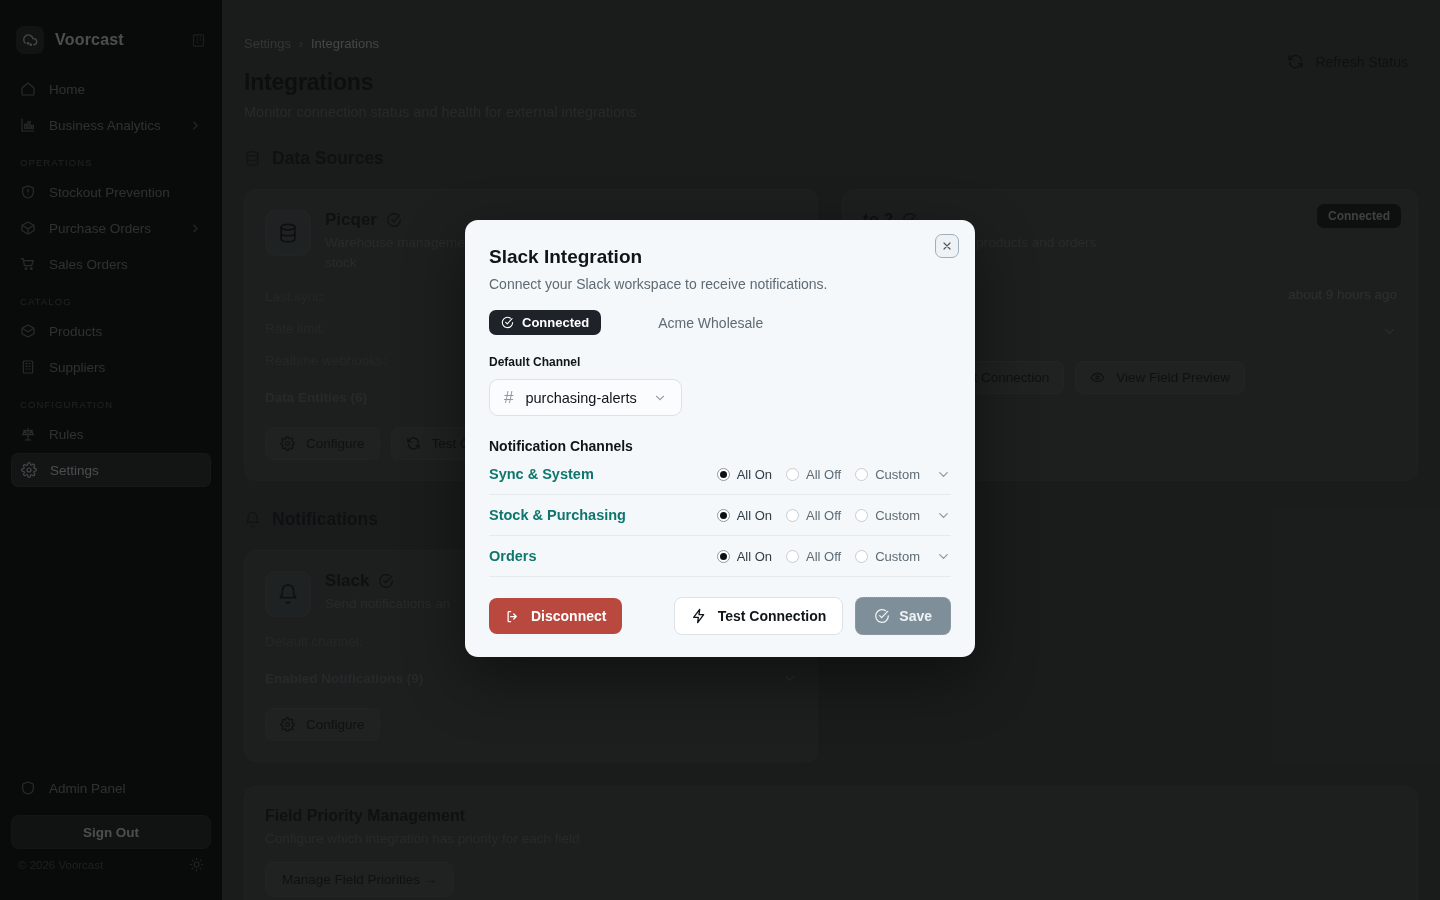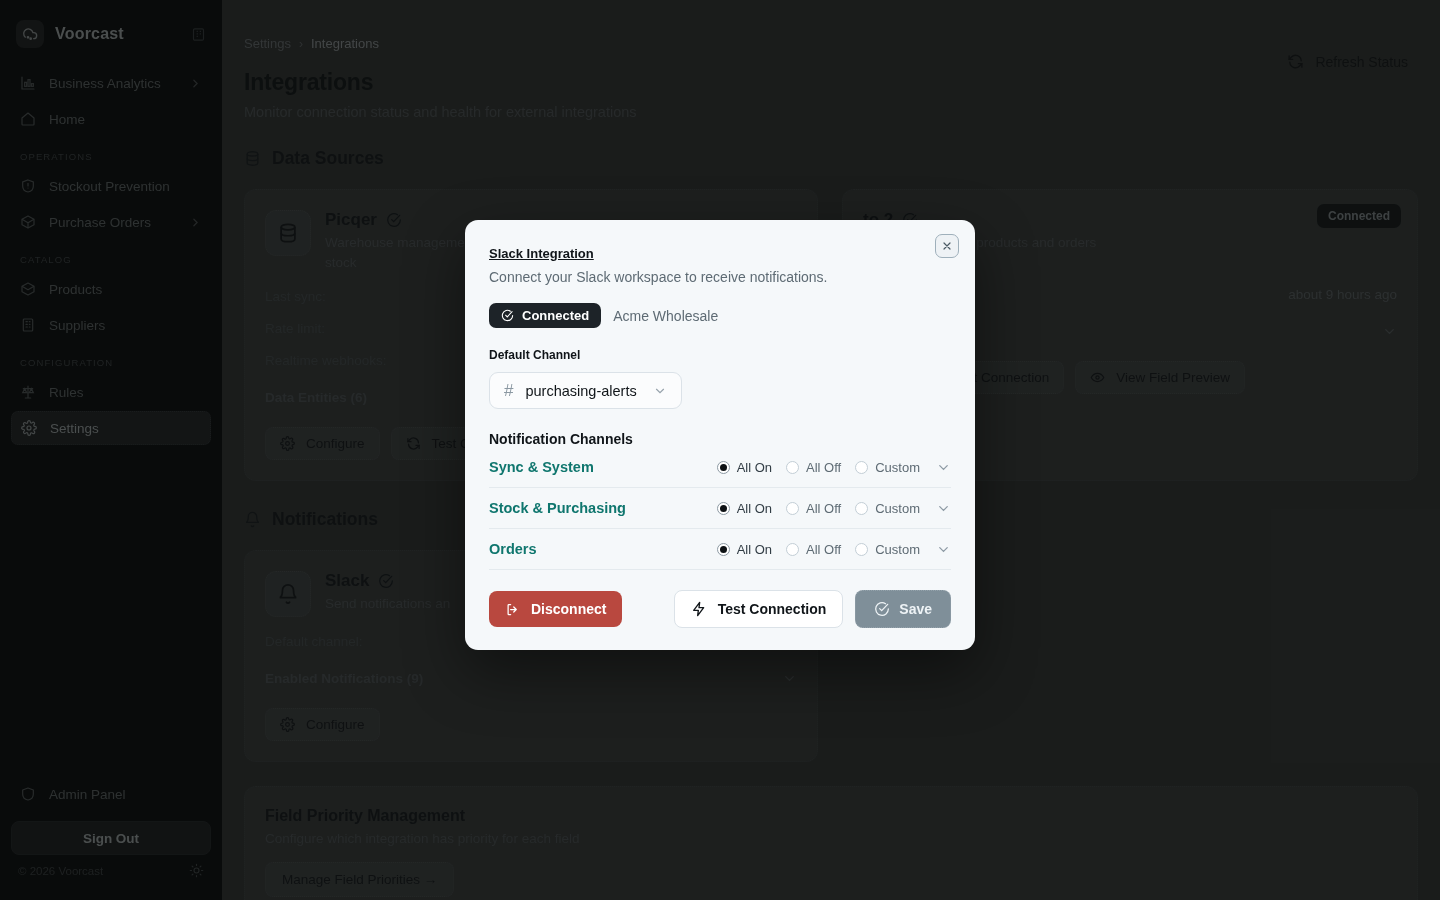--- a/index.html
+++ b/index.html
@@ -9,21 +9,21 @@
     font-family: "Liberation Sans", sans-serif;
     background: #0a0b0b;
   }
   .app { position: relative; width: 1440px; height: 900px; display: flex; }
 
   
   .sidebar {
     width: 222px; height: 900px;
     background: #0b0c0c;
     display: flex; flex-direction: column;
-    padding: 6px 11px;
+    padding: 12px 11px;
     flex: 0 0 222px;
     position: relative;
   }
   .brand { display: flex; align-items: center; gap: 11px; padding: 14px 5px 18px 5px; }
   .brand-logo {
     width: 28px; height: 28px; border-radius: 8px;
     background: #1e2020;
     display: flex; align-items: center; justify-content: center;
     color: #8b9090; flex: 0 0 28px;
   }
@@ -167,30 +167,30 @@
     padding: 26px 24px 22px 24px;
     z-index: 60;
   }
   .modal-close {
     position: absolute; top: 14px; right: 16px;
     width: 24px; height: 24px; border-radius: 7px;
     border: 1px solid #9fb0bb; background: #eef2f5;
     display: flex; align-items: center; justify-content: center;
     color: #4a5a64; cursor: pointer;
   }
-  .m-title { font-size: 13px; font-weight: 700; color: #101519; text-decoration: underline; }
+  .m-title { font-size: 19px; font-weight: 700; color: #101519; }
   .m-sub { font-size: 14px; color: #5e6b74; margin-top: 8px; }
   .m-status { display: flex; align-items: center; gap: 12px; margin-top: 18px; }
   .m-badge {
     display: flex; align-items: center; gap: 8px;
     background: #1d2328; color: #fff; font-size: 13px; font-weight: 600;
     padding: 5px 12px; border-radius: 7px;
   }
   .m-badge .ico { display:flex; }
-  .m-ws { font-size: 14px; color: #5e6b74; }
+  .m-ws { font-size: 14px; color: #5e6b74; margin-left: 45px; }
   .m-label { font-size: 12px; font-weight: 700; color: #101519; margin-top: 20px; }
   .m-select {
     display: inline-flex; align-items: center; gap: 12px;
     margin-top: 10px; background: #fbfcfd;
     border: 1px solid #dbe2e8; border-radius: 9px;
     padding: 9px 14px; cursor: pointer;
   }
   .m-select .hash { color: #8b98a2; font-size: 17px; font-weight: 500; line-height:1; }
   .m-select .val { font-size: 14.5px; color: #101519; }
   .m-select .chev { color: #97a3ac; display:flex; margin-left: 4px; }
@@ -261,42 +261,42 @@
         <svg width="15" height="15" viewBox="0 0 24 24" fill="none" stroke="currentColor" stroke-width="1.8">
             <rect x="4" y="3" width="16" height="18" rx="2"></rect>
             <path d="M9 7h2M9 11h2M9 15h2M14 7h2M14 11h2"></path>
           </svg>
       </div>
     </div>
 
     <nav class="nav">
       <div class="nav-item">
         <span class="ico">
+            <svg width="16" height="16" viewBox="0 0 24 24" fill="none" stroke="currentColor" stroke-width="1.8" stroke-linecap="round" stroke-linejoin="round">
+              <path d="M3 10.5 12 3l9 7.5V20a1 1 0 0 1-1 1H4a1 1 0 0 1-1-1z"></path>
+            </svg>
+          </span>
+        <span class="lbl">Home</span>
+      </div>
+      <div class="nav-item">
+        <span class="ico">
             <svg width="16" height="16" viewBox="0 0 24 24" fill="none" stroke="currentColor" stroke-width="1.8" stroke-linecap="round">
               <path d="M3 3v18h18"></path>
               <rect x="7" y="11" width="3" height="6"></rect>
               <rect x="12" y="7" width="3" height="10"></rect>
               <rect x="17" y="13" width="3" height="4"></rect>
             </svg>
           </span>
         <span class="lbl">Business Analytics</span>
         <span class="chev">
             <svg width="13" height="13" viewBox="0 0 24 24" fill="none" stroke="currentColor" stroke-width="2.2" stroke-linecap="round">
               <path d="m9 6 6 6-6 6"></path>
             </svg>
           </span>
       </div>
-      <div class="nav-item">
-        <span class="ico">
-            <svg width="16" height="16" viewBox="0 0 24 24" fill="none" stroke="currentColor" stroke-width="1.8" stroke-linecap="round" stroke-linejoin="round">
-              <path d="M3 10.5 12 3l9 7.5V20a1 1 0 0 1-1 1H4a1 1 0 0 1-1-1z"></path>
-            </svg>
-          </span>
-        <span class="lbl">Home</span>
-      </div>
 
       <div class="nav-section">OPERATIONS</div>
       <div class="nav-item">
         <span class="ico">
             <svg width="16" height="16" viewBox="0 0 24 24" fill="none" stroke="currentColor" stroke-width="1.8" stroke-linecap="round">
               <path d="M12 3l8 3v6c0 5-3.5 8.2-8 9-4.5-.8-8-4-8-9V6z"></path>
               <path d="M12 8v4M12 15h.01"></path>
             </svg>
           </span>
         <span class="lbl">Stockout Prevention</span>
@@ -307,20 +307,30 @@
               <path d="M21 8 12 3 3 8v8l9 5 9-5z"></path>
               <path d="M3 8l9 5 9-5M12 13v8"></path>
             </svg>
           </span>
         <span class="lbl">Purchase Orders</span>
         <span class="chev">
             <svg width="13" height="13" viewBox="0 0 24 24" fill="none" stroke="currentColor" stroke-width="2.2" stroke-linecap="round">
               <path d="m9 6 6 6-6 6"></path>
             </svg>
           </span>
+      </div>
+      <div class="nav-item">
+        <span class="ico">
+            <svg width="16" height="16" viewBox="0 0 24 24" fill="none" stroke="currentColor" stroke-width="1.8" stroke-linecap="round">
+              <path d="M2 4h2.5l2.2 10.5h10.6L20 7H6"></path>
+              <circle cx="9" cy="19" r="1.2"></circle>
+              <circle cx="17" cy="19" r="1.2"></circle>
+            </svg>
+          </span>
+        <span class="lbl">Sales Orders</span>
       </div>
 
       <div class="nav-section">CATALOG</div>
       <div class="nav-item">
         <span class="ico">
             <svg width="16" height="16" viewBox="0 0 24 24" fill="none" stroke="currentColor" stroke-width="1.8" stroke-linejoin="round">
               <path d="M21 8 12 3 3 8v8l9 5 9-5z"></path>
               <path d="M3 8l9 5 9-5"></path>
             </svg>
           </span>

